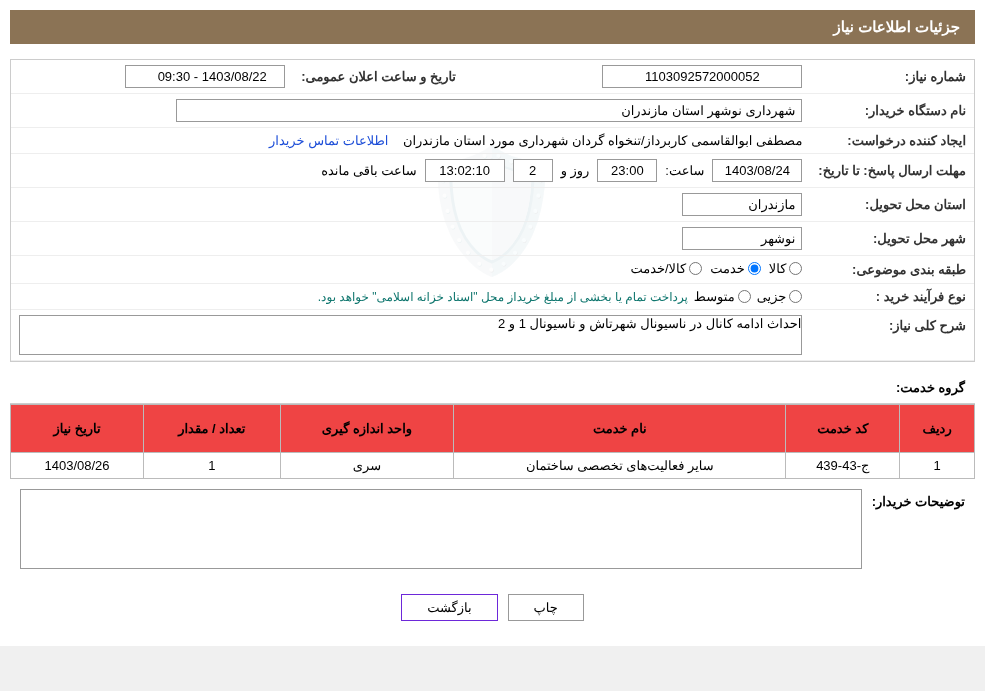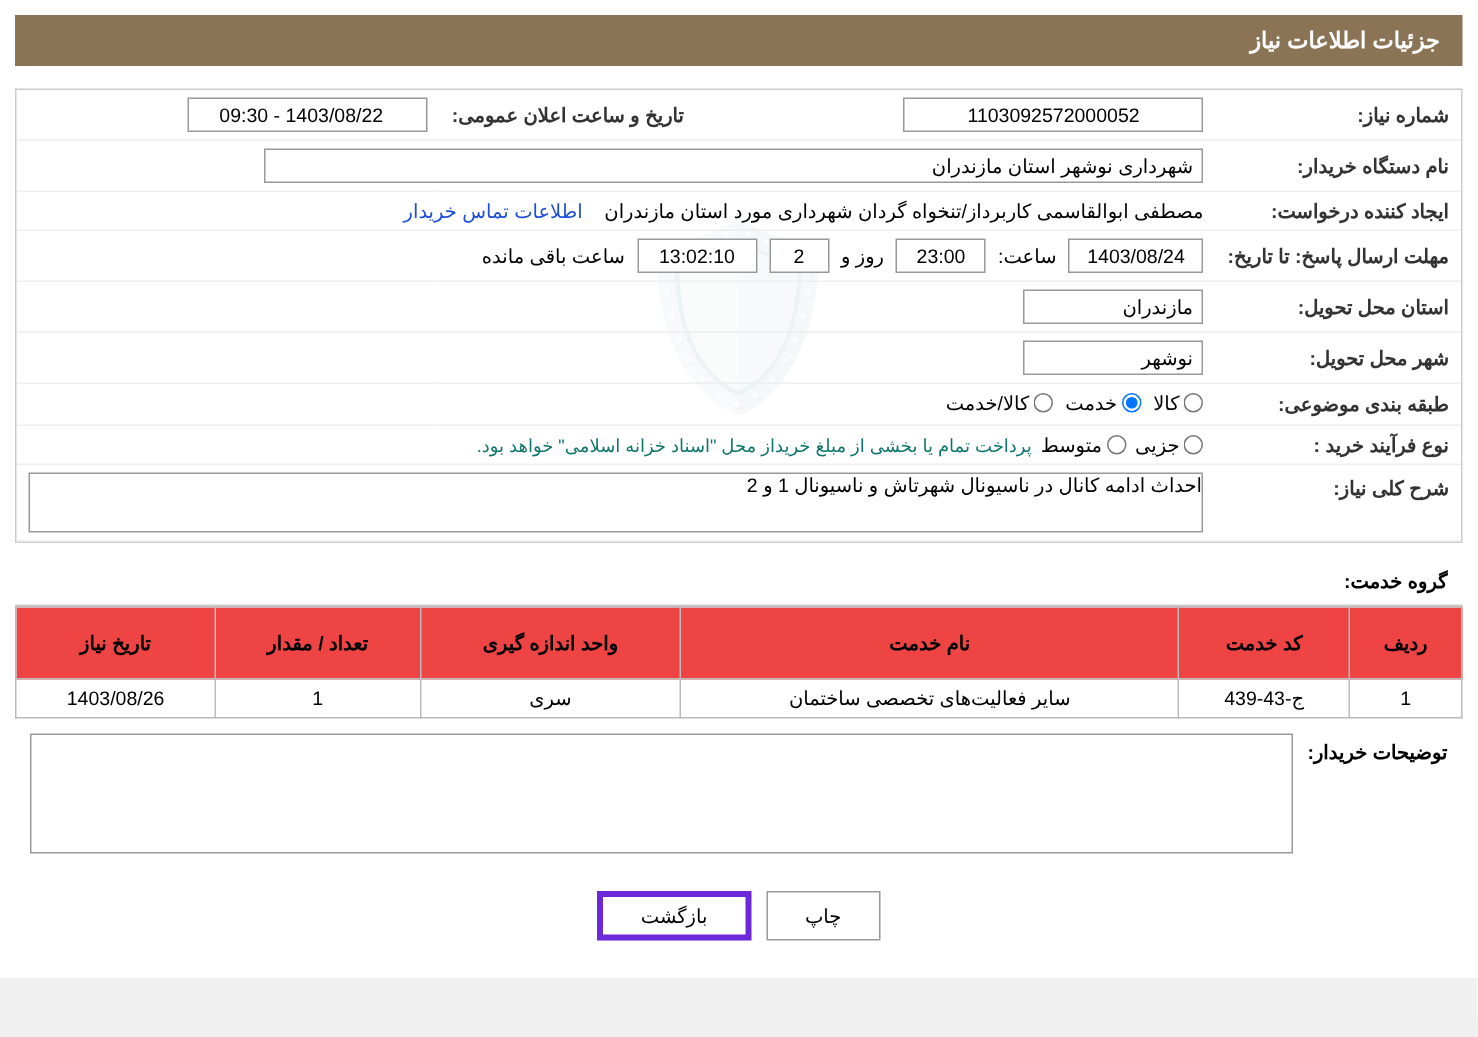--- a/index.html
+++ b/index.html
@@ -112,21 +112,21 @@
       cursor: pointer;
       font-size: 13px;
       font-family: Tahoma, Arial, sans-serif;
     }
     .btn-print {
       background: #fff;
       border: 1px solid #999;
     }
     .btn-back {
       background: #fff;
-      border: 4px solid #6d28d9;
+      border: 1px solid #6d28d9;
     }
     .shield-watermark {
       position: absolute;
       top: 50%;
       left: 50%;
       transform: translate(-50%, -50%);
       opacity: 0.08;
       font-size: 120px;
       pointer-events: none;
       z-index: 0;
@@ -176,21 +176,21 @@
       <table class="info-table content-z">
 
         <tbody>
             <tr class="row-border">
           <td class="label-cell">شماره نیاز:</td>
           <td class="value-cell">
             <span class="input-box" style="min-width:200px; text-align:center;">1103092572000052</span>
           </td>
           <td class="label-cell">تاریخ و ساعت اعلان عمومی:</td>
           <td class="value-cell">
-            <span class="input-box" style="min-width:160px; text-align:left;padding-left:20px;">1403/08/22 - 09:30</span>
+            <span class="input-box" style="min-width:160px; text-align:center;padding-left:20px;">1403/08/22 - 09:30</span>
           </td>
         </tr>
 
         <tr class="row-border">
           <td class="label-cell">نام دستگاه خریدار:</td>
           <td class="value-cell" colspan="3">
             <span class="input-box" style="width:80%; text-align:right;">شهرداری نوشهر استان مازندران</span>
           </td>
         </tr>
 

